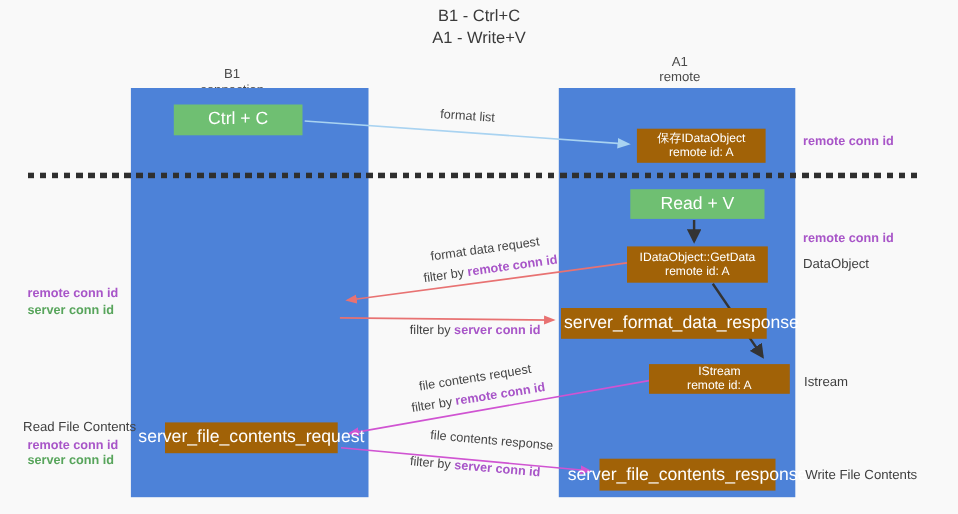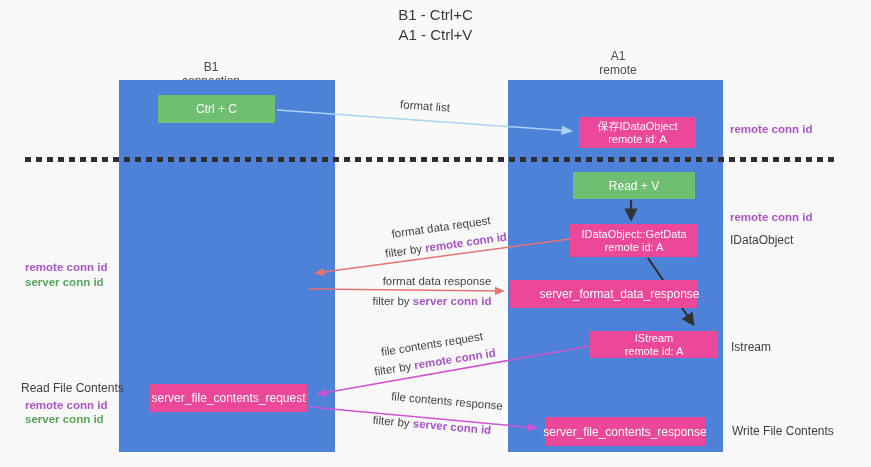--- a/index.html
+++ b/index.html
@@ -11,42 +11,42 @@
   .lifeline-header{position:absolute;width:120px;text-align:center;
          font-size:12px;line-height:14px;color:#4a4a4a;}
   .lifeline-rect{position:absolute;top:80px;height:372px;background:#4d82d8;}
 
   .dashed-line{position:absolute;left:25px;top:157px;width:810px;height:5px;
          background:repeating-linear-gradient(90deg,#2f2f2f 0 6px,transparent 6px 11px);}
 
   .node{position:absolute;display:flex;flex-direction:column;align-items:center;
         justify-content:center;color:#fff;text-align:center;white-space:nowrap;}
   .node.green{background:#6fbf72;font-size:12px;}
-  .node.orange{background:#ec4899;}
-  .node.one-line{font-size:12px;}
+  .node.orange{background:#a16207;}
+  .node.one-line{font-size:16px;}
   .node.two-line{font-size:11px;line-height:13px;}
 
   .alabel{position:absolute;font-size:11.5px;color:#454545;white-space:nowrap;
           text-align:center;transform-origin:center;}
   .purple{color:#a855c8;font-weight:bold;}
 
   .side-label{position:absolute;font-size:12px;color:#3f3f3f;white-space:nowrap;}
   .side-label.bold-purple{font-size:11.5px;font-weight:bold;color:#a855c8;}
   .side-label.bold-green{font-size:11.5px;font-weight:bold;color:#58a55c;}
 
   svg.arrows{position:absolute;left:0;top:0;pointer-events:none;}
 </style>
 </head>
 <body>
 
 <div id="canvas">
 
   <div class="title">
     <div>B1 - Ctrl+C</div>
-    <div>A1 - Ctrl+V</div>
+    <div>A1 - Write+V</div>
   </div>
 
   <div class="lifeline-header" style="left:151px;top:60px;">
     <div>B1</div>
     <div>connection</div>
   </div>
   <div class="lifeline-header" style="left:558px;top:49px;">
     <div>A1</div>
     <div>remote</div>
   </div>
@@ -120,44 +120,41 @@
     <span>format list</span>
   </div>
 
   <div class="alabel" style="left:361px;top:221px;width:160px;transform:rotate(-8deg);">
     <span>format data request</span>
   </div>
   <div class="alabel" style="left:361px;top:239px;width:170px;transform:rotate(-8deg);">
     <span>filter by </span><span class="purple">remote conn id</span>
   </div>
 
-  <div class="alabel" style="left:357px;top:275px;width:160px;">
-    <span>format data response</span>
-  </div>
   <div class="alabel" style="left:347px;top:295px;width:170px;">
     <span>filter by </span><span class="purple">server conn id</span>
   </div>
 
   <div class="alabel" style="left:352px;top:338px;width:160px;transform:rotate(-9deg);">
     <span>file contents request</span>
   </div>
   <div class="alabel" style="left:350px;top:356px;width:170px;transform:rotate(-9deg);">
     <span>filter by </span><span class="purple">remote conn id</span>
   </div>
 
   <div class="alabel" style="left:367px;top:395px;width:160px;transform:rotate(5deg);">
     <span>file contents response</span>
   </div>
   <div class="alabel" style="left:347px;top:419px;width:170px;transform:rotate(5deg);">
     <span>filter by </span><span class="purple">server conn id</span>
   </div>
 
   <div class="side-label bold-purple" style="left:730px;top:123px;">remote conn id</div>
   <div class="side-label bold-purple" style="left:730px;top:211px;">remote conn id</div>
-  <div class="side-label" style="left:730px;top:233px;">IDataObject</div>
+  <div class="side-label" style="left:730px;top:233px;">DataObject</div>
   <div class="side-label" style="left:731px;top:340px;">Istream</div>
   <div class="side-label" style="left:732px;top:424px;">Write File Contents</div>
 
   <div class="side-label bold-purple" style="left:25px;top:261px;">remote conn id</div>
   <div class="side-label bold-green" style="left:25px;top:276px;">server conn id</div>
   <div class="side-label" style="left:21px;top:381px;">Read File Contents</div>
   <div class="side-label bold-purple" style="left:25px;top:399px;">remote conn id</div>
   <div class="side-label bold-green" style="left:25px;top:413px;">server conn id</div>
 
 </div>

